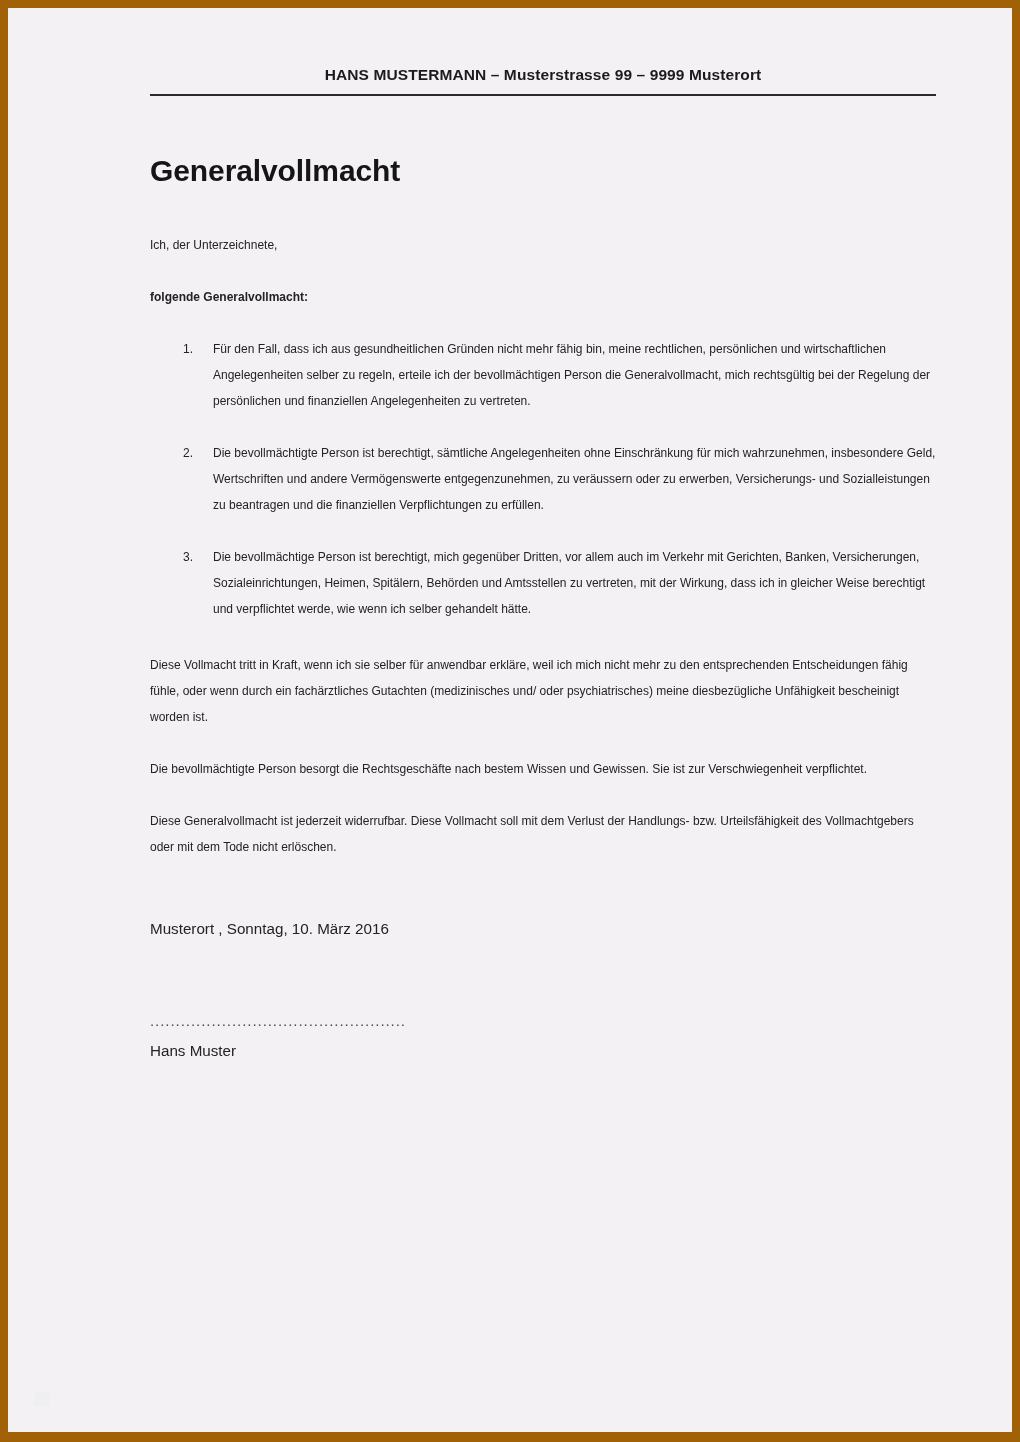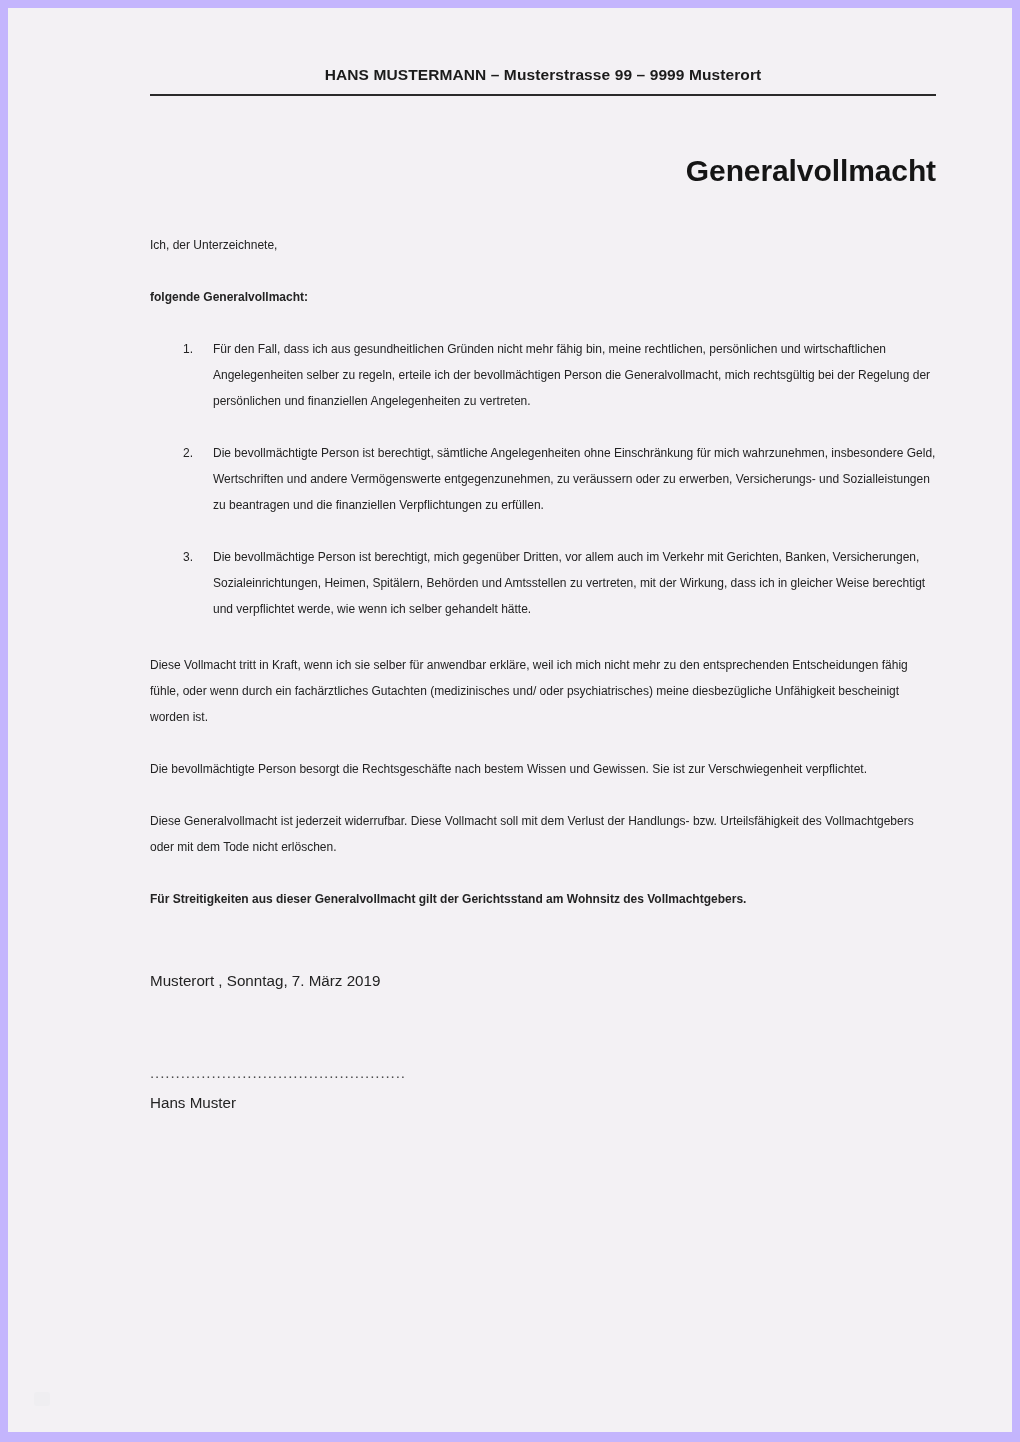--- a/index.html
+++ b/index.html
@@ -13,21 +13,21 @@
     height: 1442px;
     font-family: "Liberation Sans", sans-serif;
   }
 
   
   .page-frame {
     position: relative;
     box-sizing: border-box;
     width: 1020px;
     height: 1442px;
-    background: #c4b5fd;
+    background: #a16207;
     padding: 8px 8px 10px 8px;
   }
 
   .page-sheet {
     position: relative;
     box-sizing: border-box;
     width: 100%;
     height: 100%;
     background: #f3f1f4;
     overflow: hidden;
@@ -70,21 +70,20 @@
     border-top: 2.5px solid #2a2a2a;
   }
 
   
   .doc-title {
     margin-top: 58px;
     font-size: 30px;
     font-weight: 700;
     color: #151515;
     letter-spacing: -0.1px;
-    text-align: right;
   }
 
   
   .body-block {
     margin-top: 44px;
     font-size: 12px;
     line-height: 26px;
     color: #232323;
   }
   .para {
@@ -189,25 +188,24 @@
             <span class="clause-text">Die bevollmächtige Person ist berechtigt, mich gegenüber Dritten, vor allem auch im Verkehr mit Gerichten, Banken, Versicherungen, Sozialeinrichtungen, Heimen, Spitälern, Behörden und Amtsstellen zu vertreten, mit der Wirkung, dass ich in gleicher Weise berechtigt und verpflichtet werde, wie wenn ich selber gehandelt hätte.</span>
           </li>
         </ol>
 
         <p class="para after-list">Diese Vollmacht tritt in Kraft, wenn ich sie selber für anwendbar erkläre, weil ich mich nicht mehr zu den entsprechenden Entscheidungen fähig fühle, oder wenn durch ein fachärztliches Gutachten (medizinisches und/ oder psychiatrisches) meine diesbezügliche Unfähigkeit bescheinigt worden ist.</p>
 
         <p class="para">Die bevollmächtigte Person besorgt die Rechtsgeschäfte nach bestem Wissen und Gewissen. Sie ist zur Verschwiegenheit verpflichtet.</p>
 
         <p class="para">Diese Generalvollmacht ist jederzeit widerrufbar. Diese Vollmacht soll mit dem Verlust der Handlungs- bzw. Urteilsfähigkeit des Vollmachtgebers oder mit dem Tode nicht erlöschen.</p>
 
-        <p class="para tight">Für Streitigkeiten aus dieser Generalvollmacht gilt der Gerichtsstand am Wohnsitz des Vollmachtgebers.</p>
 
       </div>
 
-      <div class="date-line">Musterort , Sonntag, 7. März 2019</div>
+      <div class="date-line">Musterort , Sonntag, 10. März 2016</div>
 
       <div class="signature-block">
         <span class="sig-dots">..................................................</span>
         <span class="sig-name">Hans Muster</span>
       </div>
 
     </div>
   </div>
 </div>
 

